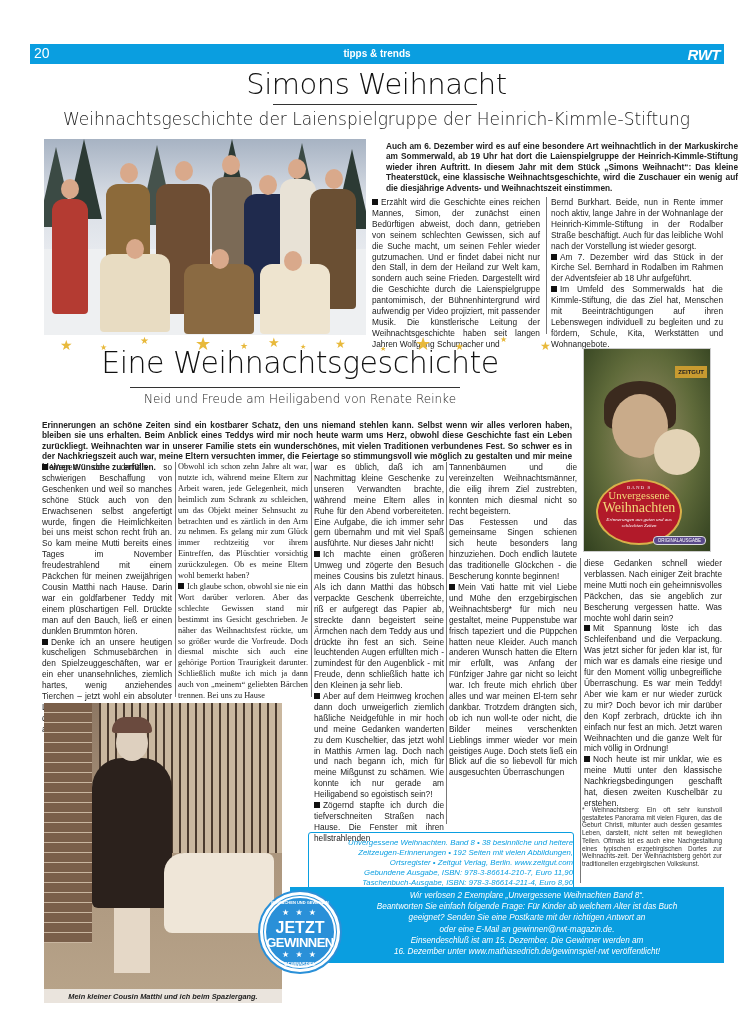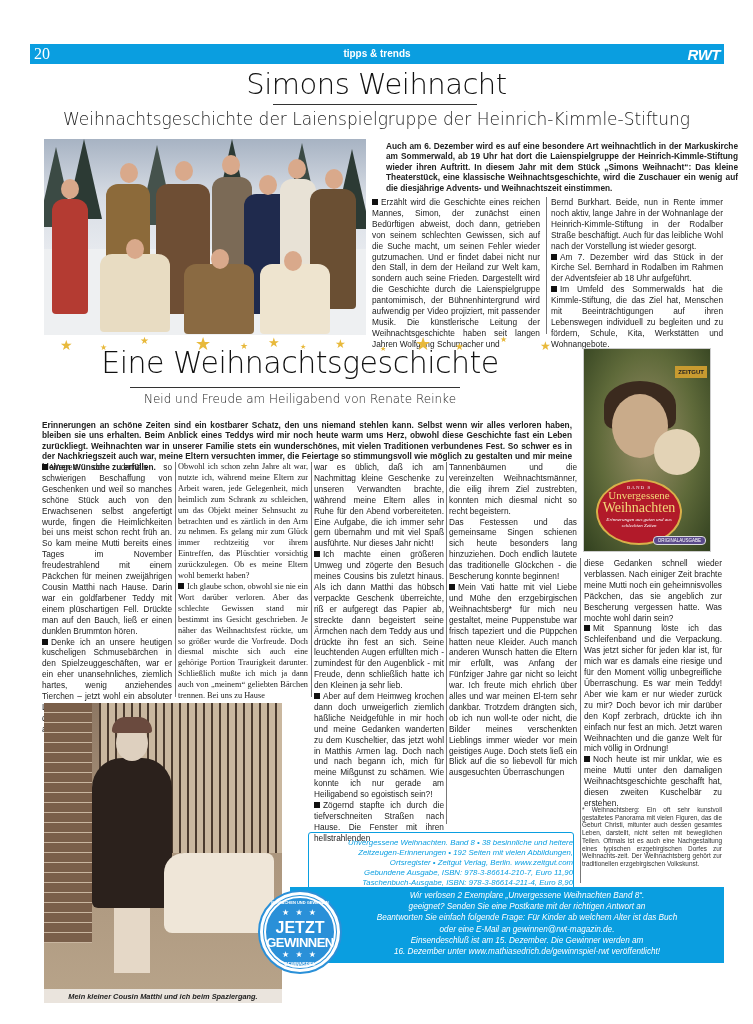--- a/index.html
+++ b/index.html
@@ -1,20 +1,20 @@
 <!DOCTYPE html>
 <html><head>
 <meta charset="utf-8">
 <style>
   * { box-sizing: border-box; margin: 0; padding: 0; }
   html, body { width: 753px; height: 1024px; background: #ffffff; overflow: hidden; }
   body { font-family: "Liberation Sans", sans-serif; color: #1a1a1a; position: relative; }
 
   .header-bar { position: absolute; left: 30px; top: 44px; width: 694px; height: 20px; background: #0a9ee0; color: #fff; }
-  .header-bar .page-num { position: absolute; left: 4px; top: 1px; font-size: 16px; font-family: Liberation Serif, serif; font-weight: 300; }
+  .header-bar .page-num { position: absolute; left: 4px; top: 1px; font-size: 14px; font-family: Liberation Sans, sans-serif; font-weight: 300; }
   .header-bar .section { position: absolute; left: 0; right: 0; top: 4px; text-align: center; font-size: 10px; font-weight: bold; }
   .header-bar .logo { position: absolute; right: 4px; top: 2px; font-size: 15px; font-weight: bold; font-style: italic; letter-spacing: -0.5px; }
 
   .title1 { position: absolute; left: 0; width: 753px; top: 67px; text-align: center; font-size: 29px; font-family: "DejaVu Sans", sans-serif; font-weight: 200; color: #111; letter-spacing: -0.5px; }
   .rule1 { position: absolute; left: 273px; width: 204px; top: 104px; height: 1px; background: #333; }
   .subtitle1 { position: absolute; left: 0; width: 753px; top: 109px; text-align: center; font-size: 17px; font-family: "DejaVu Sans", sans-serif; font-weight: 300; color: #222; }
 
   .photo1 { position: absolute; left: 44px; top: 139px; width: 322px; height: 196px; overflow: hidden;
     background: linear-gradient(180deg, #a7b3c3 0%, #d8dde5 30%, #eef0f3 70%, #f6f6f7 100%); }
   .tree { position: absolute; width: 0; height: 0; border-left: 18px solid transparent; border-right: 18px solid transparent; border-bottom: 80px solid #2c3a34; }
@@ -191,21 +191,21 @@
 <div class="col" style="left:449px;top:462px;width:128px;">
   <p>Tannenbäumen und die vereinzelten Weihnachtsmänner, die eilig ihrem Ziel zustrebten, konnten mich diesmal nicht so recht begeistern.</p>
   <p>Das Festessen und das gemeinsame Singen schienen sich heute besonders lang hinzuziehen. Doch endlich läutete das traditionelle Glöckchen - die Bescherung konnte beginnen!</p>
   <p><span class="bullet"></span><span>Mein Vati hatte mit viel Liebe und Mühe den erzgebirgischen Weihnachtsberg* für mich neu gestaltet, meine Puppenstube war frisch tapeziert und die Püppchen hatten neue Kleider. Auch manch anderen Wunsch hatten die Eltern mir erfüllt, was Anfang der Fünfziger Jahre gar nicht so leicht war. Ich freute mich ehrlich über alles und war meinen El-tern sehr dankbar. Trotzdem drängten sich, ob ich nun woll-te oder nicht, die Bilder meines verschenkten Lieblings immer wieder vor mein geistiges Auge. Doch stets ließ ein Blick auf die so liebevoll für mich ausgesuchten Überraschungen</span></p>
 </div>
 <div class="divider" style="left:580px;top:558px;height:325px;"></div>
 
 <div class="col" style="left:584px;top:558px;width:138px;">
   <p>diese Gedanken schnell wieder verblassen. Nach einiger Zeit brachte meine Mutti noch ein geheimnisvolles Päckchen, das sie angeblich zur Bescherung vergessen hatte. Was mochte wohl darin sein?</p>
   <p><span class="bullet"></span><span>Mit Spannung löste ich das Schleifenband und die Verpackung. Was jetzt sicher für jeden klar ist, für mich war es damals eine riesige und für den Moment völlig unbegreifliche Überraschung. Es war mein Teddy! Aber wie kam er nur wieder zurück zu mir? Doch bevor ich mir darüber den Kopf zerbrach, drückte ich ihn einfach nur fest an mich. Jetzt waren Weihnachten und die ganze Welt für mich völlig in Ordnung!</span></p>
-  <p><span class="bullet"></span><span>Noch heute ist mir unklar, wie es meine Mutti unter den damaligen Weihnachtsgeschichte geschafft hat, diesen zweiten Kuschelbär zu erstehen.</span></p>
+  <p><span class="bullet"></span><span>Noch heute ist mir unklar, wie es meine Mutti unter den klassische Nachkriegsbedingungen geschafft hat, diesen zweiten Kuschelbär zu erstehen.</span></p>
 </div>
 
 <p class="footnote">* Weihnachtsberg: Ein oft sehr kunstvoll gestaltetes Panorama mit vielen Figuren, das die Geburt Christi, mitunter auch dessen gesamtes Leben, darstellt, nicht selten mit beweglichen Teilen. Oftmals ist es auch eine Nachgestaltung eines typischen erzgebirgischen Dorfes zur Weihnachts-zeit. Der Weihnachtsberg gehört zur traditionellen erzgebirgischen Volkskunst.</p>
 
 <div class="photo2">
   <div class="bricks"></div>
   <div class="gate"></div>
   <div class="legs"></div>
   <div class="coat"></div>
   <div class="face"></div>
@@ -217,22 +217,22 @@
 <div class="infobox">
   <div>Unvergessene Weihnachten. Band 8 • 38 besinnliche und heitere</div>
   <div>Zeitzeugen-Erinnerungen • 192 Seiten mit vielen Abbildungen,</div>
   <div>Ortsregister • Zeitgut Verlag, Berlin. www.zeitgut.com</div>
   <div>Gebundene Ausgabe, ISBN: 978-3-86614-210-7,  Euro 11,90</div>
   <div>Taschenbuch-Ausgabe, ISBN: 978-3-86614-211-4, Euro 8,90</div>
 </div>
 
 <div class="contest">
   <div>Wir verlosen 2 Exemplare „Unvergessene Weihnachten Band 8“.</div>
+  <div>Beantworten Sie einfach folgende Frage: Für Kinder ab welchem Alter ist das Buch</div>
   <div>geeignet? Senden Sie eine Postkarte mit der richtigen Antwort an</div>
-  <div>Beantworten Sie einfach folgende Frage: Für Kinder ab welchem Alter ist das Buch</div>
   <div>oder eine E-Mail an gewinnen@rwt-magazin.de.</div>
   <div>Einsendeschluß ist am 15. Dezember. Die Gewinner werden am</div>
   <div>16. Dezember unter www.mathiasedrich.de/gewinnspiel-rwt veröffentlicht!</div>
 </div>
 
 <div class="stamp">
   <div class="ring">
     <div class="arc-top">MITMACHEN UND GEWINNEN</div>
     <div class="s1">★ ★ ★</div>
     <div class="l1">JETZT</div>

